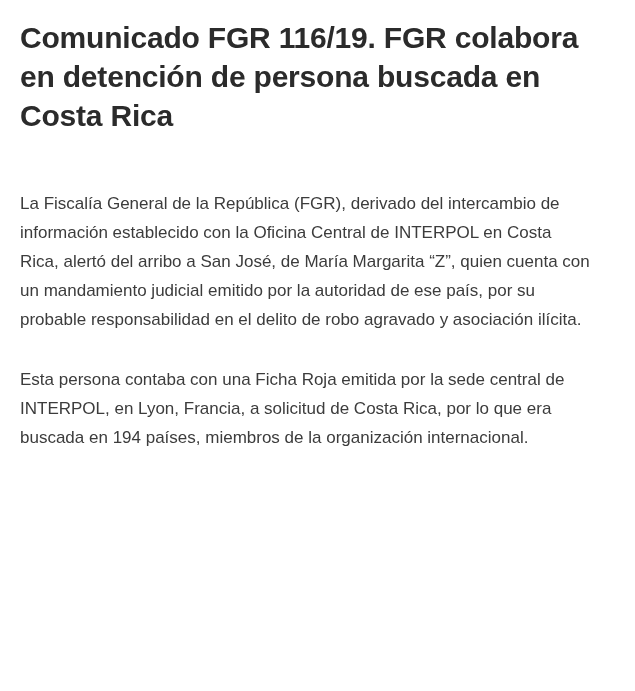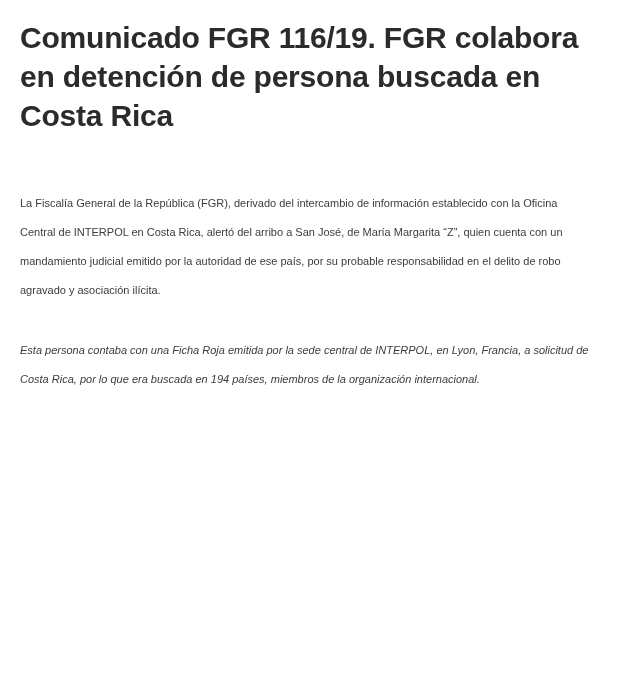--- a/index.html
+++ b/index.html
@@ -36,30 +36,29 @@
     font-size: 19px;
     line-height: 26px;
     color: #3a3a3a;
     font-weight: normal;
     margin: 53px 0 0 0;
   }
   .body-block {
     margin-top: 54px;
   }
   .paragraph {
-    font-size: 11px;
+    font-size: 17px;
     line-height: 29px;
     color: #3c3c3c;
     margin: 0 0 31px 0;
     max-width: 592px;
     text-align: left;
   }
   .paragraph:last-child {
     margin-bottom: 0;
-    font-style: italic;
   }
 </style>
 </head>
 <body>
 
 <div class="page">
 
   <h1 class="press-title">Comunicado FGR 116/19. FGR colabora en detención de persona buscada en Costa Rica</h1>
 
 

